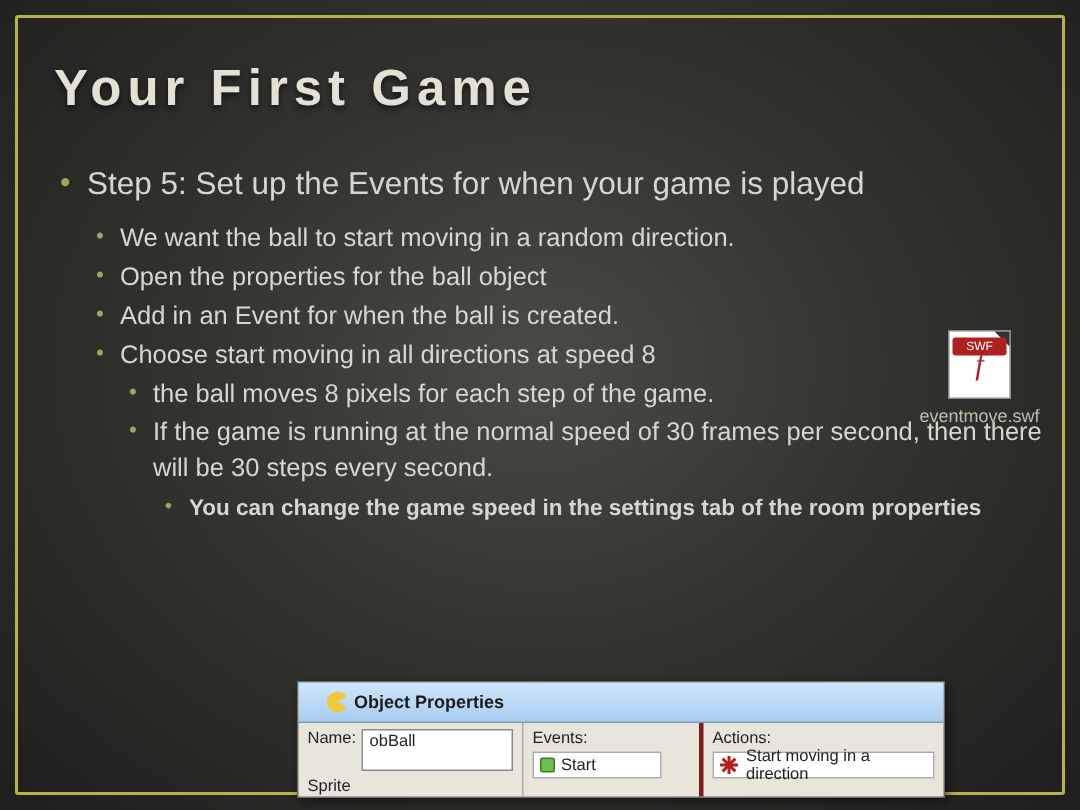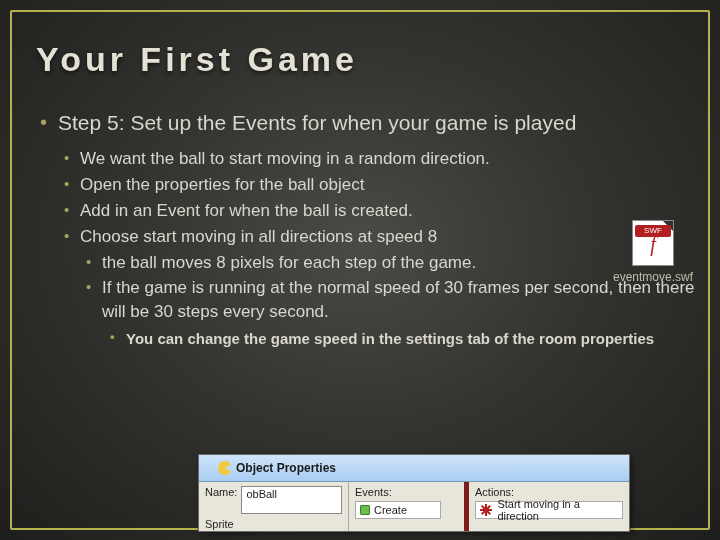--- a/index.html
+++ b/index.html
@@ -110,21 +110,21 @@
     border-bottom: 1px solid #7a98b8;
     display: flex;
     align-items: center;
     padding: 0 19px;
     gap: 4px;
   }
   .dlg-title .pac { width: 14px; height: 14px; background: #f2c83c; border-radius: 50%; clip-path: polygon(50% 50%, 100% 20%, 100% 0, 0 0, 0 100%, 100% 100%, 100% 80%); }
   .dlg-title .txt { font-weight: bold; color: #1a1a1a; font-size: 12px; }
   .dlg-body { display: flex; height: calc(100% - 20px); }
   .panel-left { width: 150px; border-right: 1px solid #b0b0a0; padding: 4px 6px; position: relative; }
-  .panel-mid { width: 120px; border-right: 5px solid #7f1d1d; padding: 4px 6px; position: relative; }
+  .panel-mid { width: 120px; border-right: 3px solid #7f1d1d; padding: 4px 6px; position: relative; }
   .panel-right { flex: 1; padding: 4px 6px; position: relative; }
   .lblrow { display: flex; align-items: flex-start; gap: 4px; margin-bottom: 4px; }
   .lbl { font-size: 11px; color: #222; }
   .heading { font-size: 11px; color: #222; margin-bottom: 3px; }
   .txt-input {
     height: 28px; background: #fff; border: 1px solid #8a8a8a;
     font-size: 11px; padding: 0 4px; line-height: 15px; color: #222;
     flex: 1; min-width: 0;
   }
   .sprite-row { display: flex; align-items: flex-end; gap: 4px; margin-top: 4px; }
@@ -199,21 +199,21 @@
         <div class="sprite-swatch"></div>
         <div class="sprite-select">spBall</div>
         <div class="tiny-btn">…</div>
       </div>
 
     </div>
     <div class="panel-mid">
       <div class="heading">Events:</div>
       <div class="ev-item">
         <span class="ev-light"></span>
-        <span>Create</span>
+        <span>Start</span>
       </div>
     </div>
     <div class="panel-right">
       <div class="heading">Actions:</div>
       <div class="act-item">
         <span class="act-ico">
             <span class="d1"></span>
             <span class="d2"></span>
           </span>
         <span>Start moving in a direction</span>

